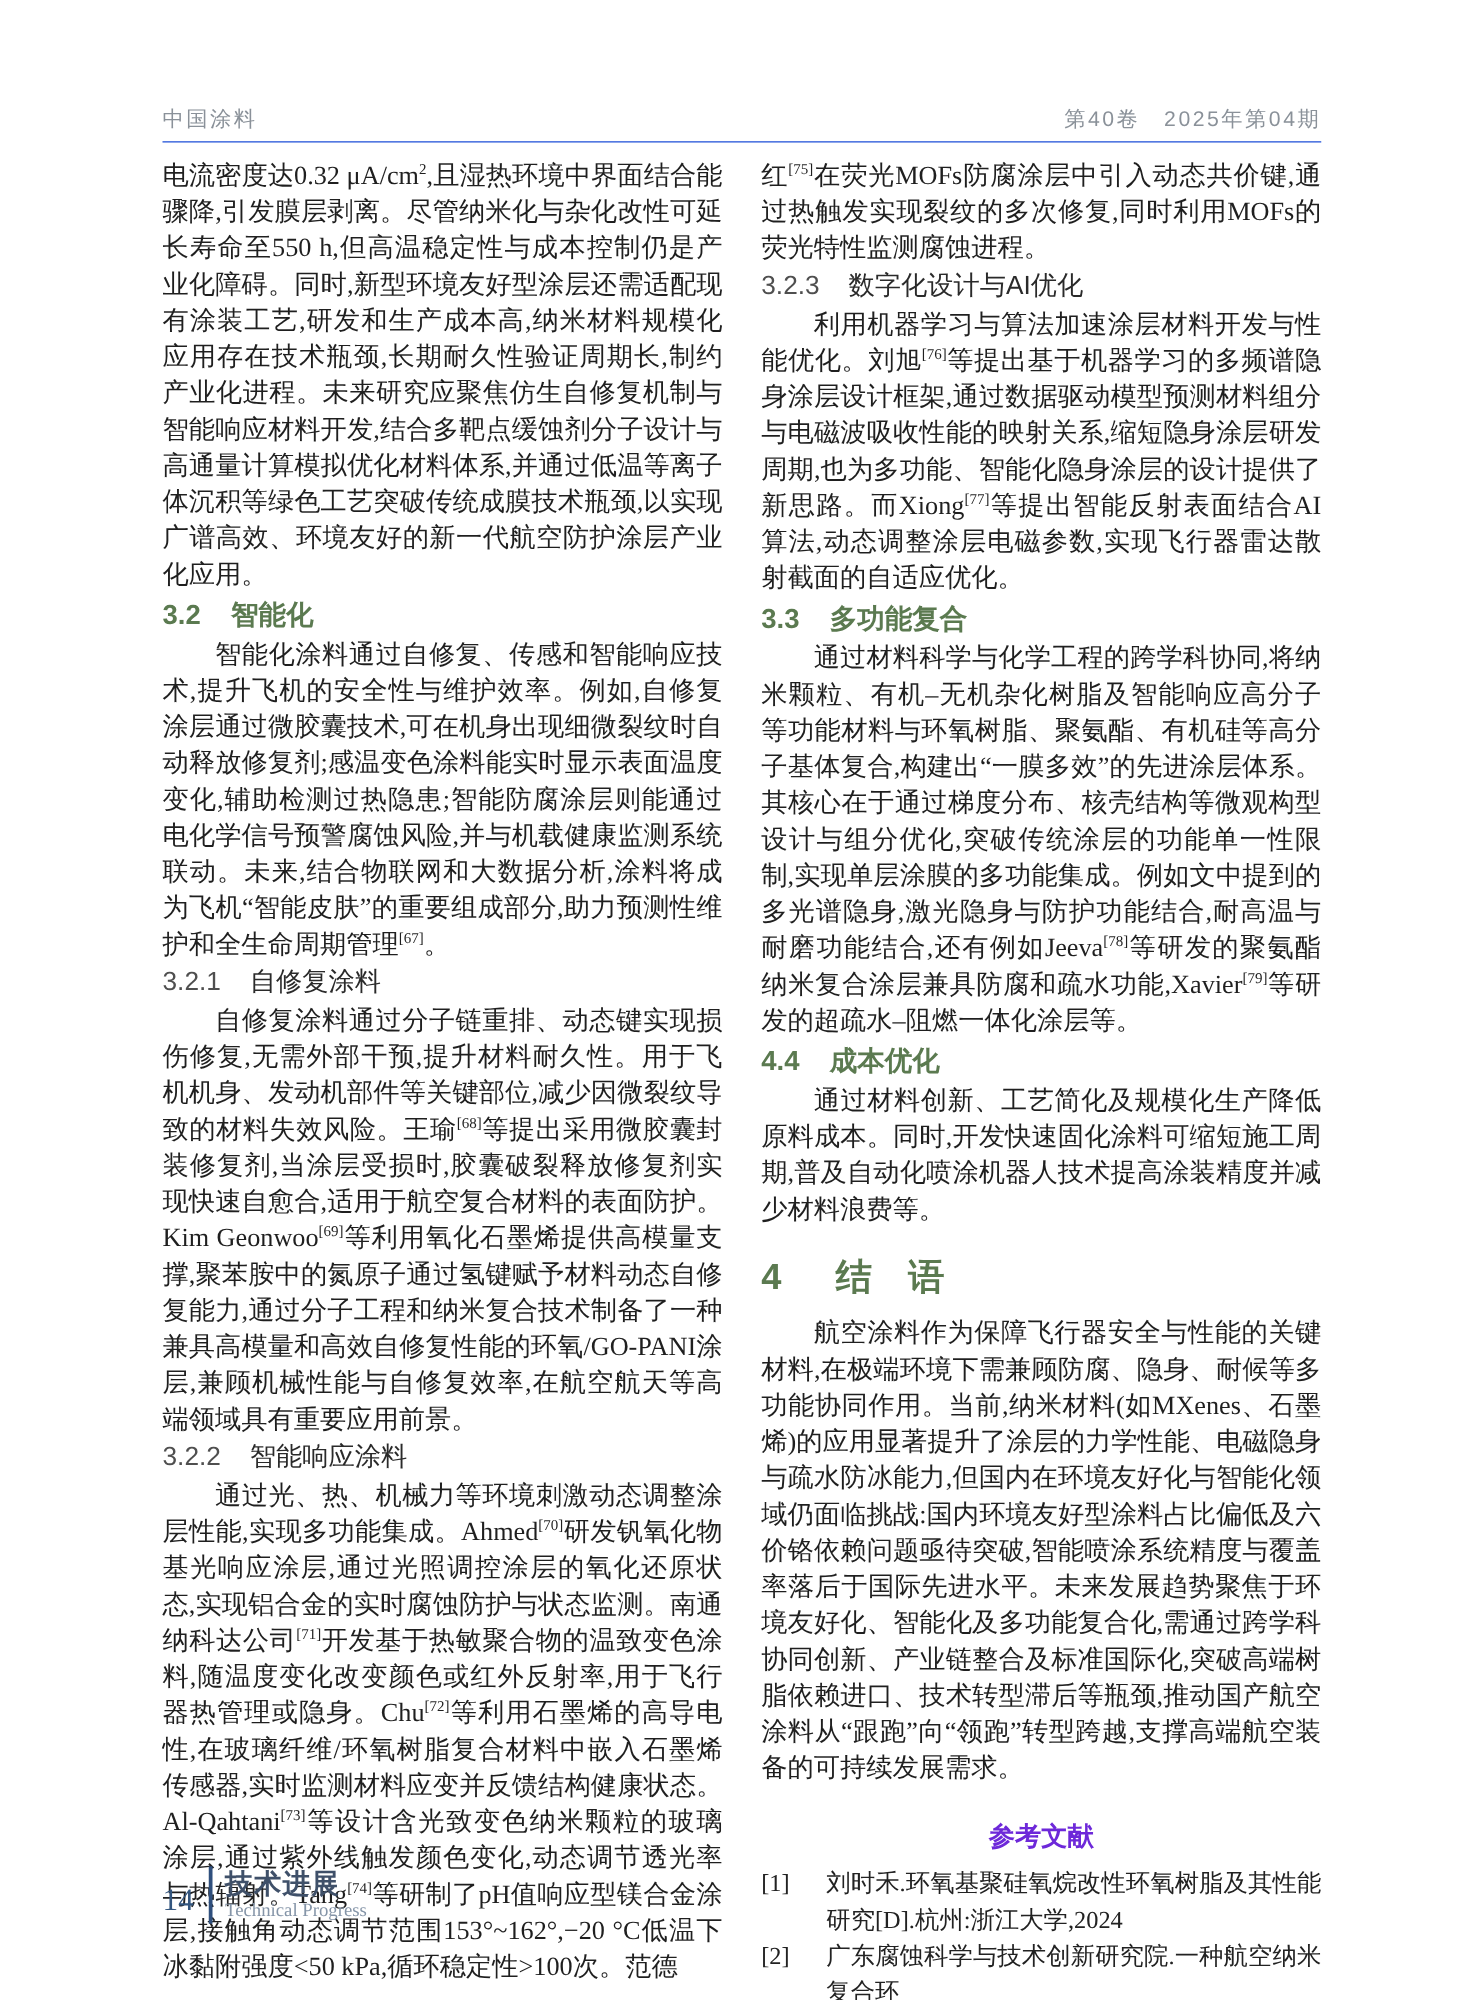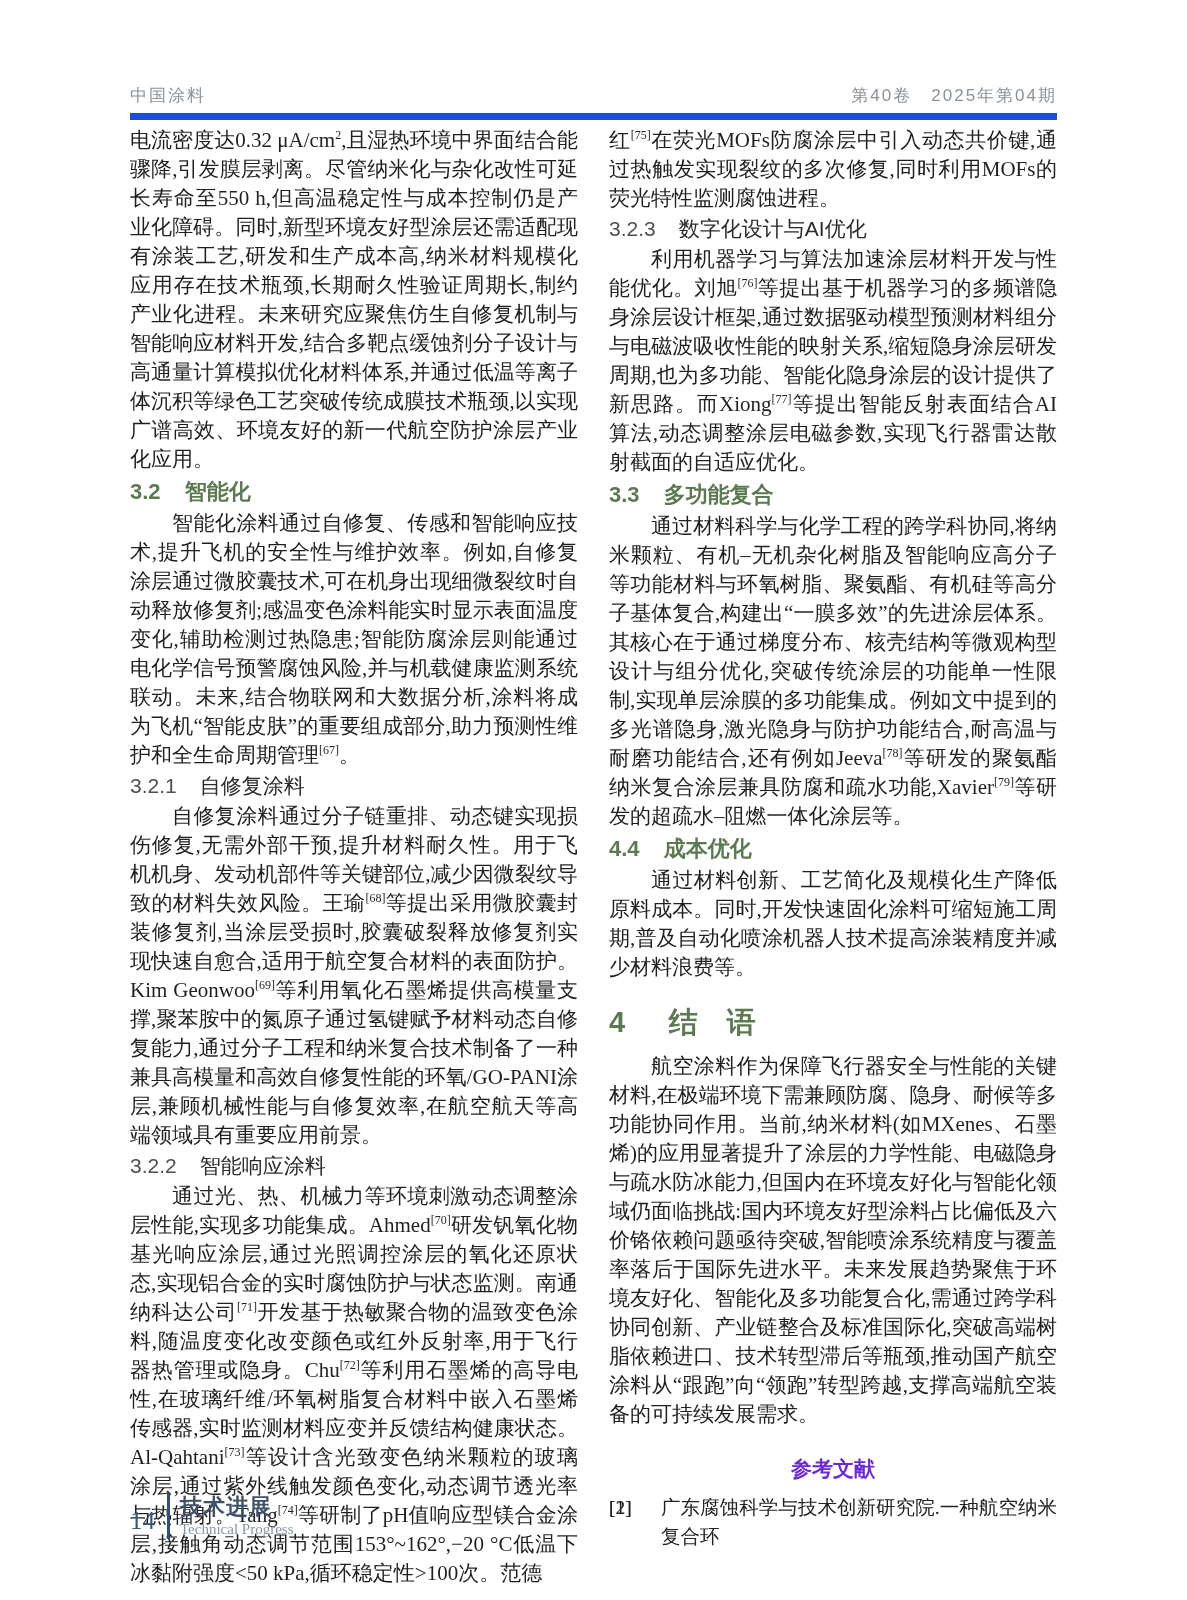--- a/index.html
+++ b/index.html
@@ -8,21 +8,21 @@
     font-family:"Liberation Serif","DejaVu Serif",serif;
     color:var(--body-text,#1f1f1f);
     overflow:hidden;
   }
   .page-header{
     position:absolute;left:130px;right:130px;top:84px;
     display:flex;justify-content:space-between;align-items:flex-end;
     font-family:"Liberation Sans","DejaVu Sans",sans-serif;
     font-size:17px;color:var(--header-gray,#8a9199);
     letter-spacing:2px;
-    border-bottom:7px solid #1d4ed8;
+    border-bottom:1px solid #1d4ed8;
     padding-bottom:6px;
   }
   .columns{
     position:absolute;left:130px;top:126px;width:927px;
     display:flex;gap:31px;
   }
   .col{width:448px;}
   .para{
     margin:0;font-size:21px;line-height:29px;text-align:justify;
     color:var(--body-text,#1f1f1f);
@@ -105,21 +105,21 @@
       <p class="para"><span>红</span><sup>[75]</sup><span>在荧光MOFs防腐涂层中引入动态共价键,通过热触发实现裂纹的多次修复,同时利用MOFs的荧光特性监测腐蚀进程。</span></p>
       <div class="heading h3"><span class="hnum">3.2.3</span><span class="htitle">数字化设计与AI优化</span></div>
       <p class="para indent"><span>利用机器学习与算法加速涂层材料开发与性能优化。刘旭</span><sup>[76]</sup><span>等提出基于机器学习的多频谱隐身涂层设计框架,通过数据驱动模型预测材料组分与电磁波吸收性能的映射关系,缩短隐身涂层研发周期,也为多功能、智能化隐身涂层的设计提供了新思路。而Xiong</span><sup>[77]</sup><span>等提出智能反射表面结合AI算法,动态调整涂层电磁参数,实现飞行器雷达散射截面的自适应优化。</span></p>
       <div class="heading h2"><span class="hnum">3.3</span><span class="htitle">多功能复合</span></div>
       <p class="para indent"><span>通过材料科学与化学工程的跨学科协同,将纳米颗粒、有机–无机杂化树脂及智能响应高分子等功能材料与环氧树脂、聚氨酯、有机硅等高分子基体复合,构建出“一膜多效”的先进涂层体系。其核心在于通过梯度分布、核壳结构等微观构型设计与组分优化,突破传统涂层的功能单一性限制,实现单层涂膜的多功能集成。例如文中提到的多光谱隐身,激光隐身与防护功能结合,耐高温与耐磨功能结合,还有例如Jeeva</span><sup>[78]</sup><span>等研发的聚氨酯纳米复合涂层兼具防腐和疏水功能,Xavier</span><sup>[79]</sup><span>等研发的超疏水–阻燃一体化涂层等。</span></p>
       <div class="heading h2"><span class="hnum">4.4</span><span class="htitle">成本优化</span></div>
       <p class="para indent"><span>通过材料创新、工艺简化及规模化生产降低原料成本。同时,开发快速固化涂料可缩短施工周期,普及自动化喷涂机器人技术提高涂装精度并减少材料浪费等。</span></p>
       <div class="heading h1"><span class="hnum">4</span><span class="htitle">结　语</span></div>
       <p class="para indent"><span>航空涂料作为保障飞行器安全与性能的关键材料,在极端环境下需兼顾防腐、隐身、耐候等多功能协同作用。当前,纳米材料(如MXenes、石墨烯)的应用显著提升了涂层的力学性能、电磁隐身与疏水防冰能力,但国内在环境友好化与智能化领域仍面临挑战:国内环境友好型涂料占比偏低及六价铬依赖问题亟待突破,智能喷涂系统精度与覆盖率落后于国际先进水平。未来发展趋势聚焦于环境友好化、智能化及多功能复合化,需通过跨学科协同创新、产业链整合及标准国际化,突破高端树脂依赖进口、技术转型滞后等瓶颈,推动国产航空涂料从“跟跑”向“领跑”转型跨越,支撑高端航空装备的可持续发展需求。</span></p>
       <div class="ref-title">参考文献</div>
-      <div class="ref-item"><span class="ref-label">[1]</span></div>
+      <div class="ref-item"><span class="ref-label">[1]</span><span class="ref-text">刘时禾.环氧基聚硅氧烷改性环氧树脂及其性能研究[D].杭州:浙江大学,2024</span></div>
       <div class="ref-item"><span class="ref-label">[2]</span><span class="ref-text">广东腐蚀科学与技术创新研究院.一种航空纳米复合环</span></div>
     </div>
 </div>
 
 <div class="page-footer">
   <span class="pageno">14</span>
   <span class="fbar"></span>
   <span class="fcol">
     <span class="fcn">技术进展</span>
     <span class="fen">Technical Progress</span>

